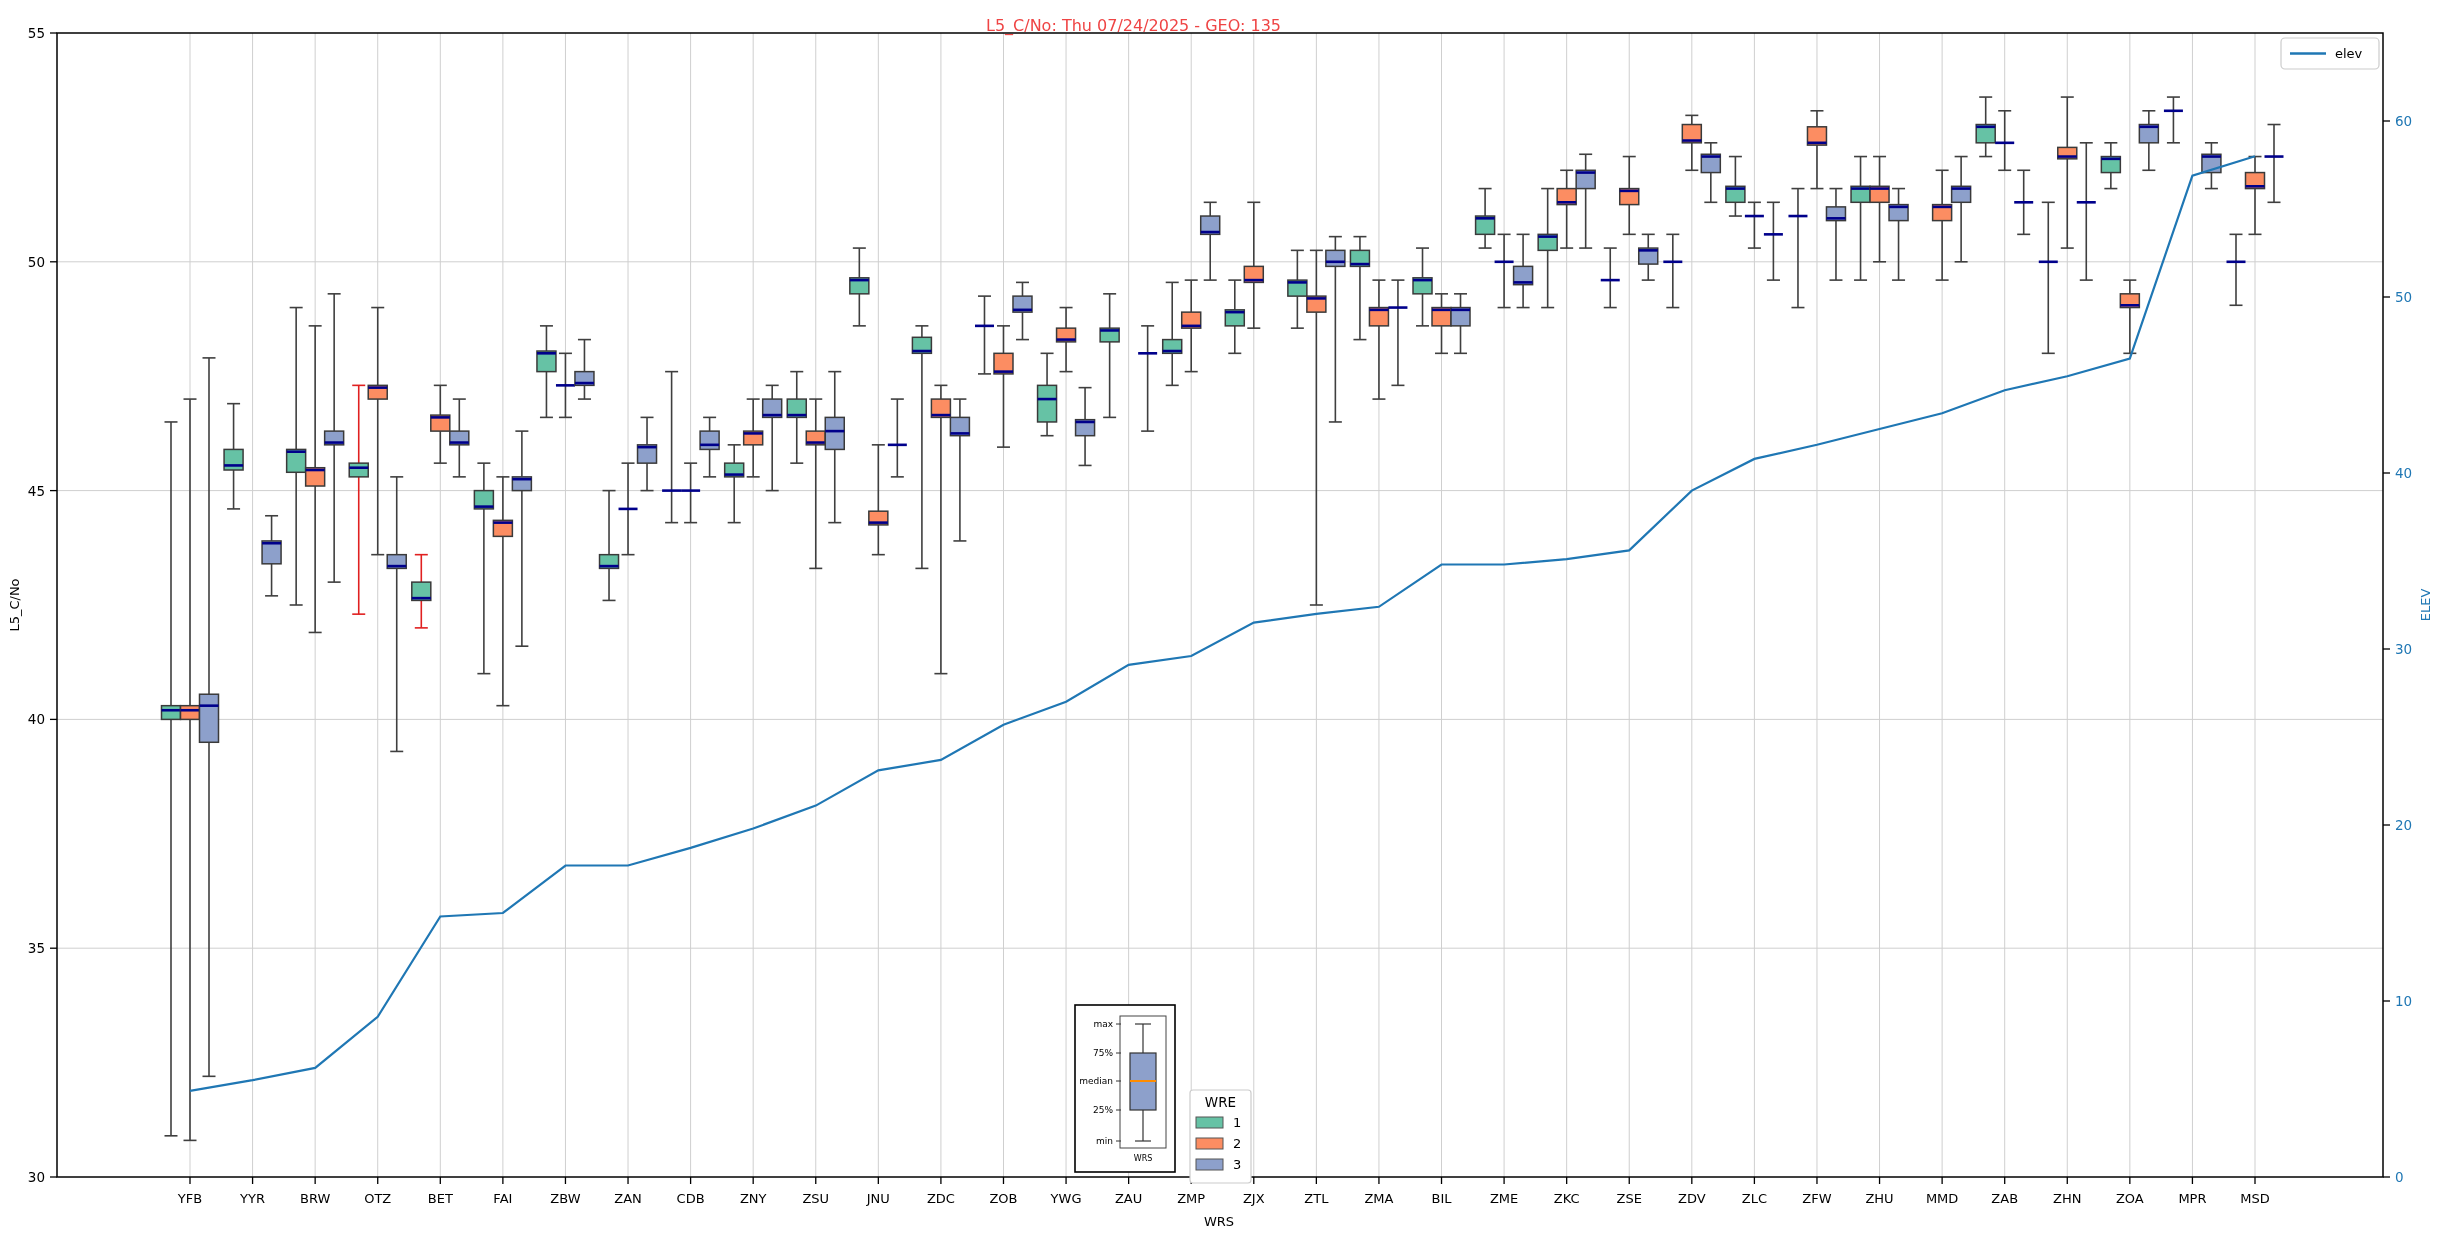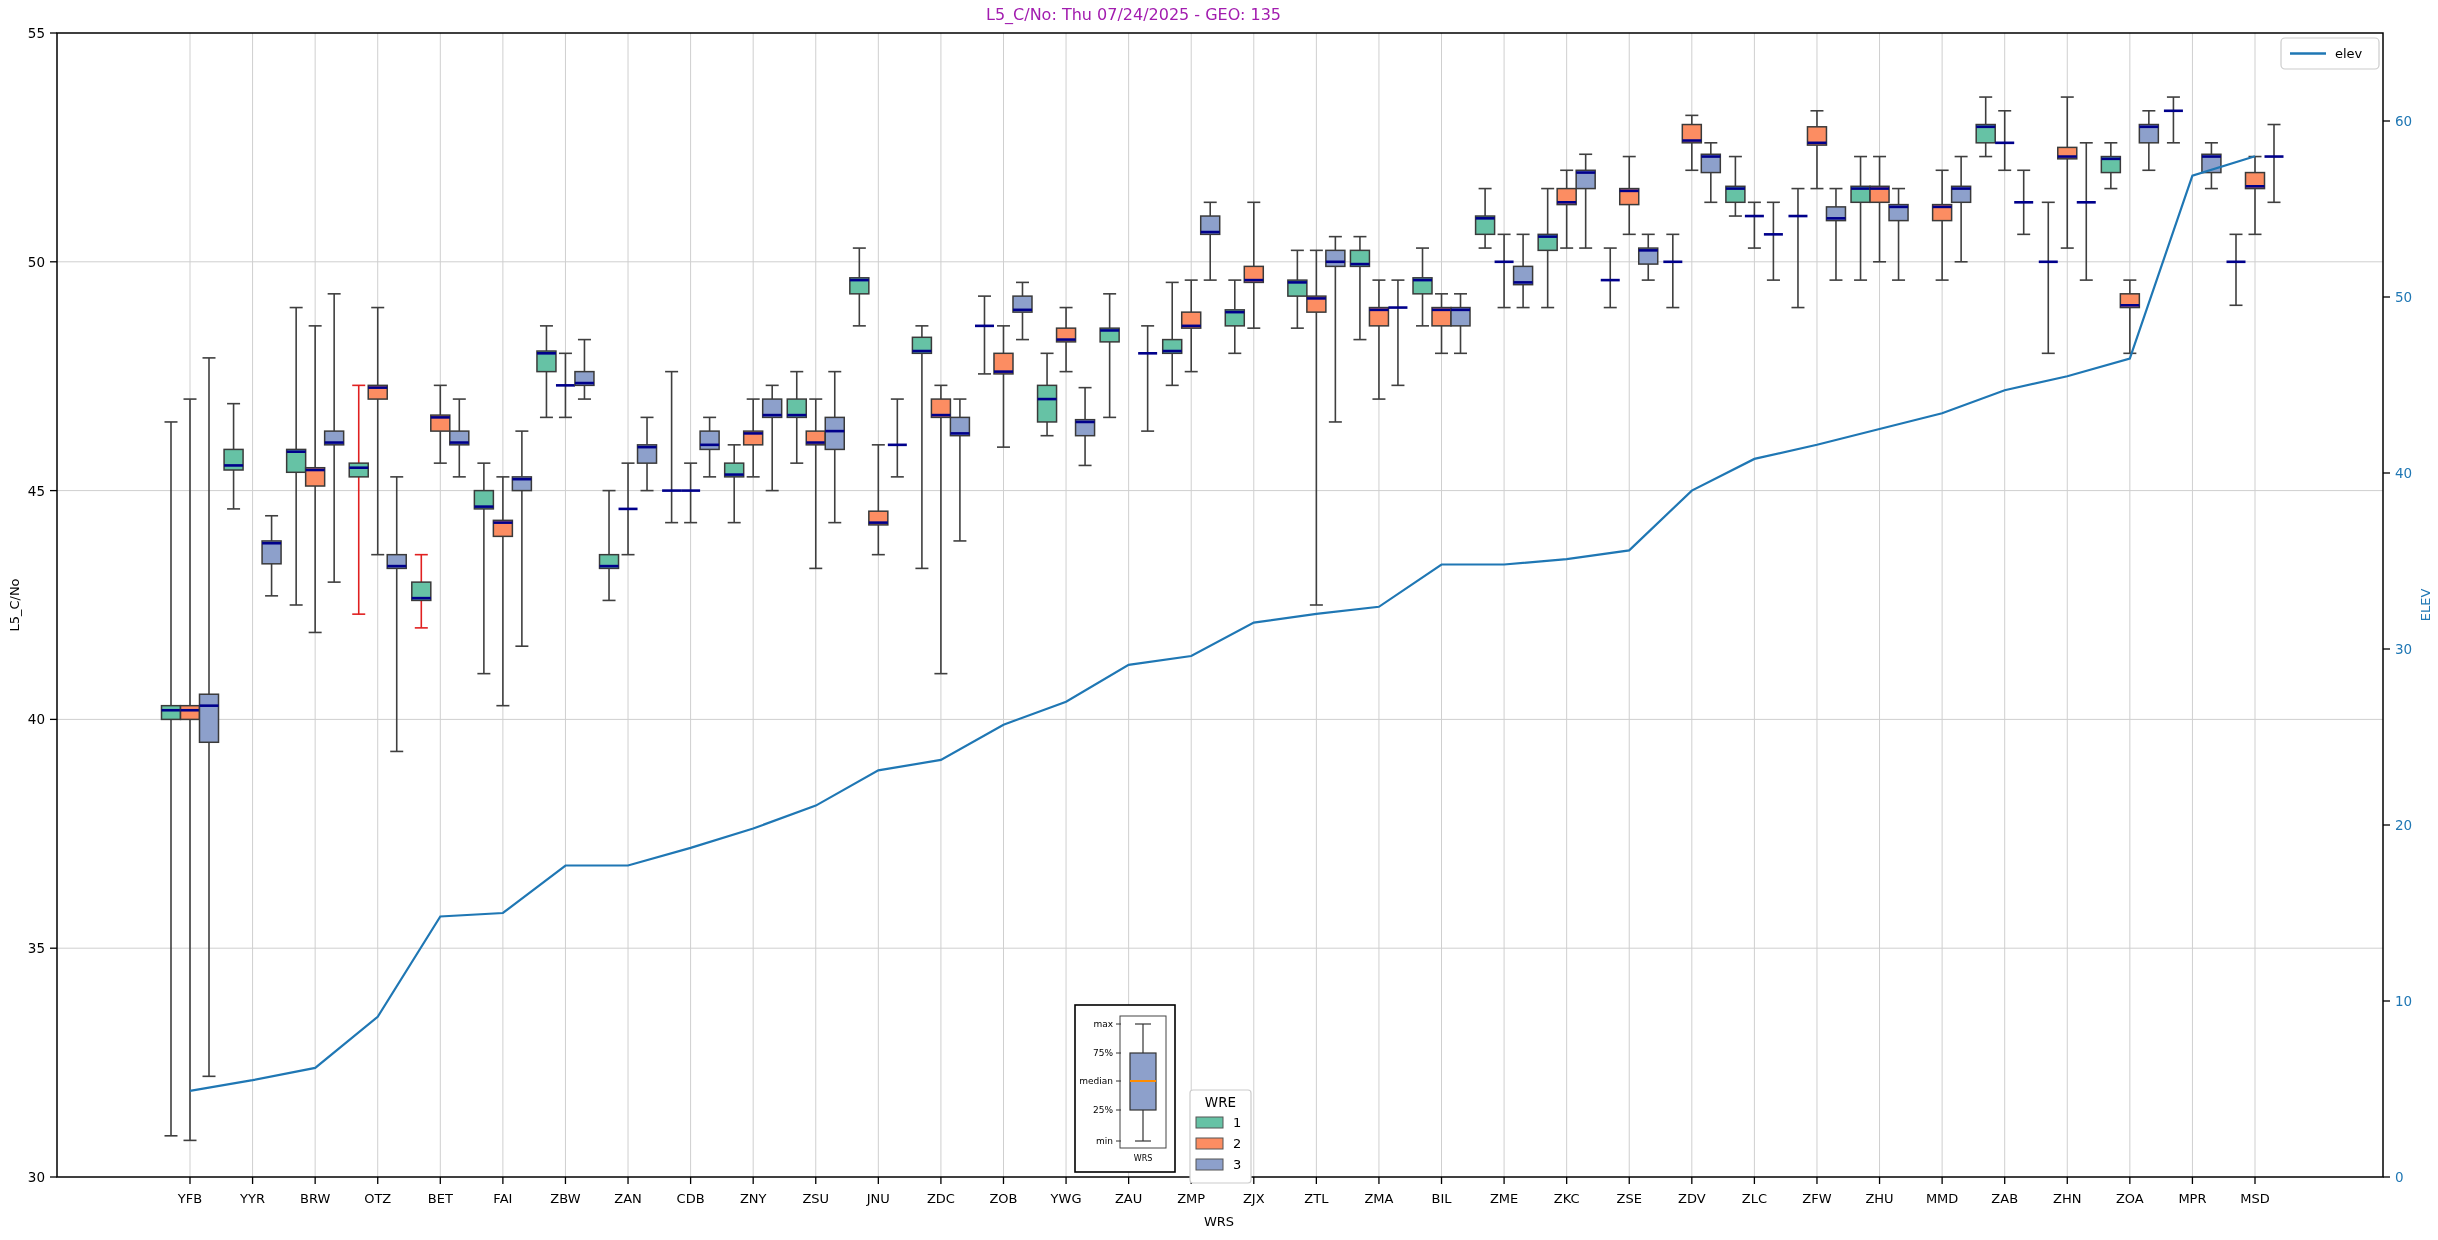--- a/index.html
+++ b/index.html
@@ -1,19 +1,19 @@
 <!DOCTYPE html>
 <html><head>
 <meta charset="utf-8">
 <style>
   html,body{margin:0;padding:0;background:#ffffff;}
   body{width:2438px;height:1240px;font-family:"DejaVu Sans","Liberation Sans",sans-serif;}
   .frame{position:relative;width:2438px;height:1240px;background:#fff;overflow:hidden;}
   .frame svg{position:absolute;left:0;top:0;}
-  .title{position:absolute;top:5px;left:0;width:2267px;text-align:center;font-size:16px;color:#a21caf;}
+  .title{position:absolute;top:16px;left:0;width:2267px;text-align:center;font-size:16px;color:#ef4444;}
   .xlabel{position:absolute;top:1214px;left:0;width:2438px;text-align:center;font-size:13px;color:#000;}
   .ylab{position:absolute;white-space:nowrap;font-size:13px;}
   .ylab-left{left:14px;top:605px;transform:translate(-50%,-50%) rotate(-90deg);color:#000;}
   .ylab-right{left:2425px;top:605px;transform:translate(-50%,-50%) rotate(-90deg);color:#1f77b4;}
 </style>
 </head>
 <body>
 
 <div class="frame">
   <svg id="plot-svg" width="2438" height="1240" viewBox="0 0 2438 1240">

